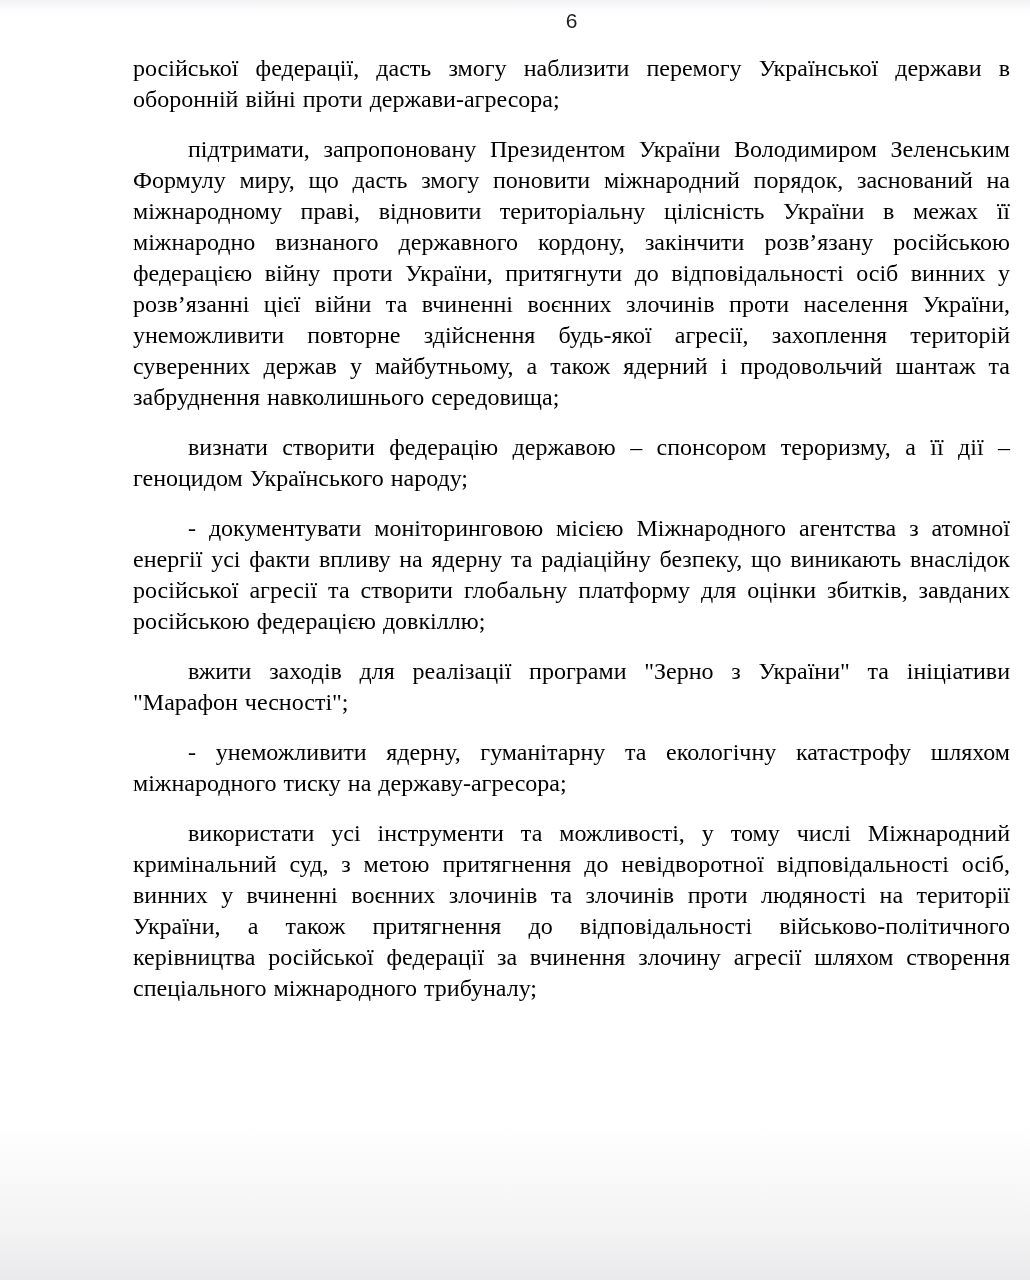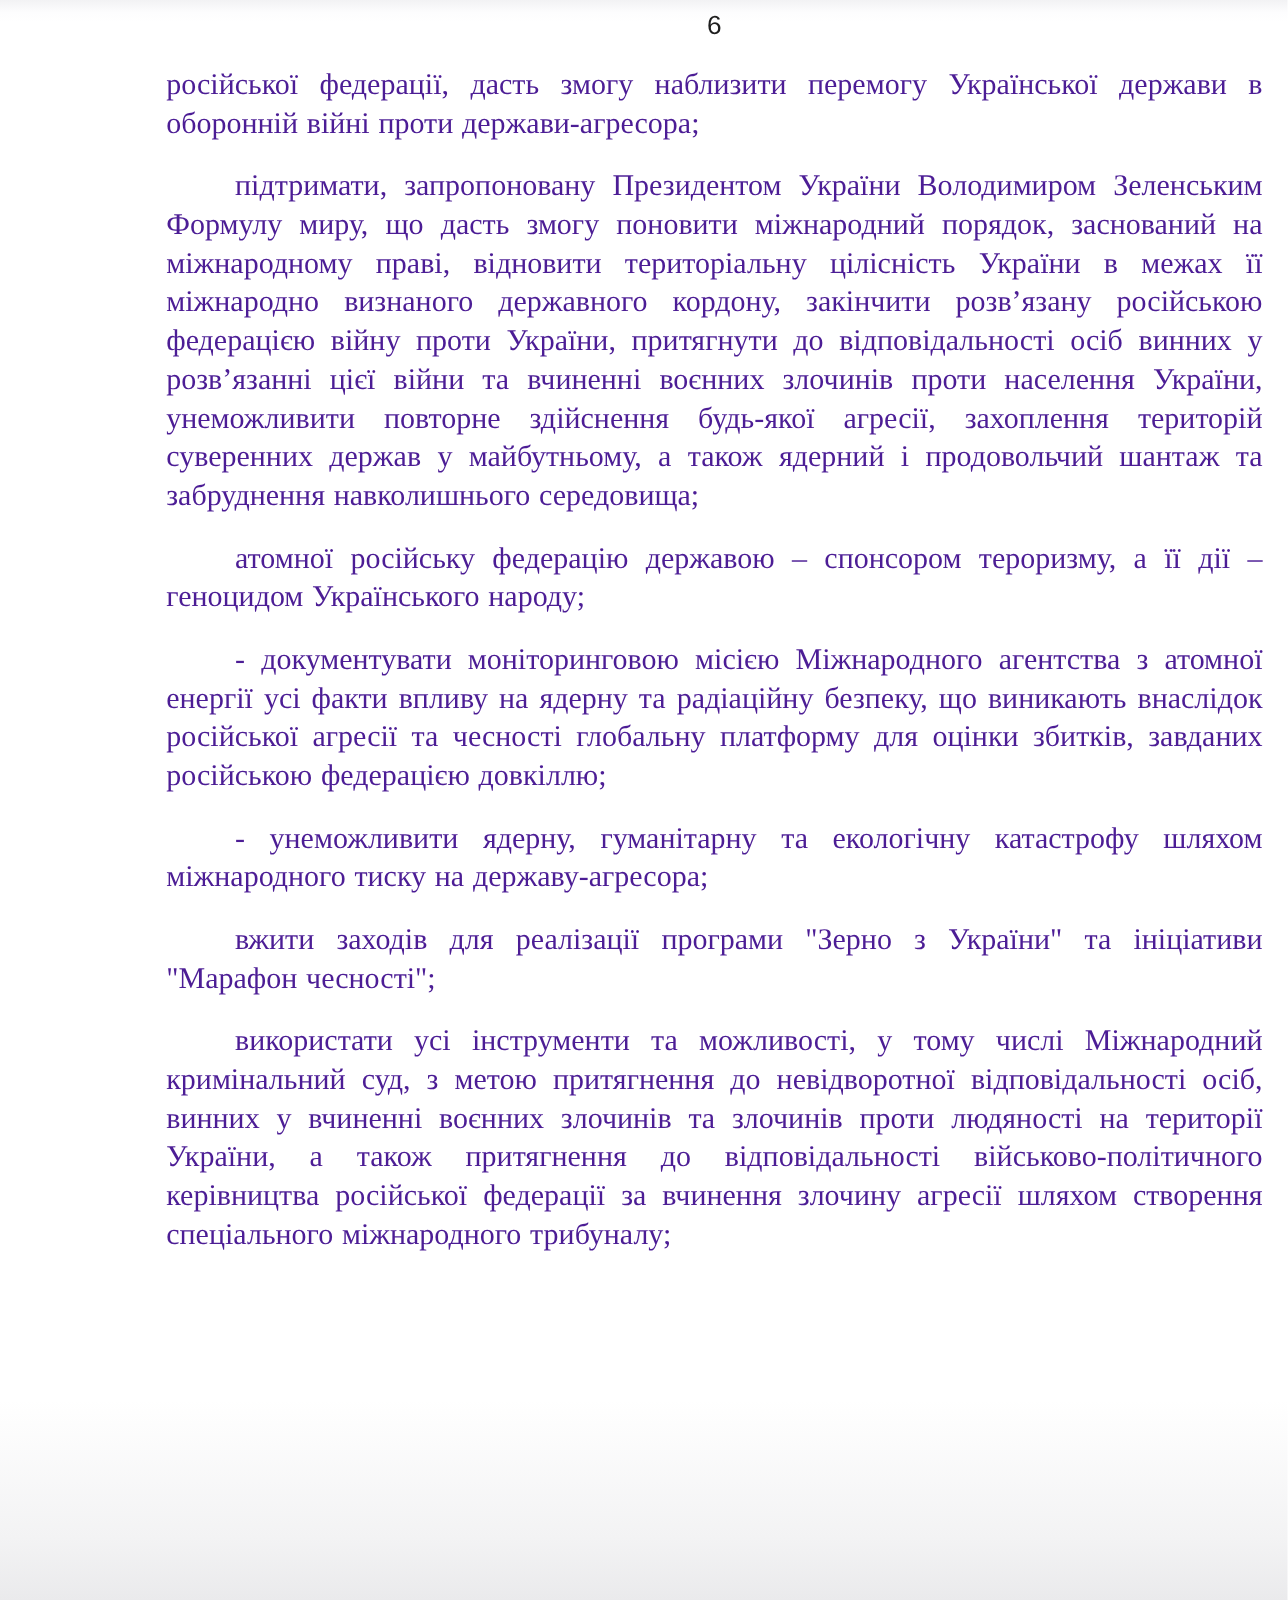--- a/index.html
+++ b/index.html
@@ -37,37 +37,37 @@
   .content {
     color: #1b1b1b;
   }
   .para {
     margin: 0 0 19px 0;
     font-size: 24px;
     line-height: 31px;
     text-align: justify;
     text-indent: 55px;
     word-spacing: 1px;
-    color: #4c1d95;
+    color: #000000;
   }
   .para.no-indent {
     text-indent: 0;
   }
   .para:last-child {
     margin-bottom: 0;
   }
 </style>
 </head>
 <body>
 
 <div class="page">
   <div class="page-number">6</div>
 
   <div class="content">
     <p class="para no-indent">російської федерації, дасть змогу наблизити перемогу Української держави в оборонній війні проти держави-агресора;</p>
     <p class="para">підтримати, запропоновану Президентом України Володимиром Зеленським Формулу миру, що дасть змогу поновити міжнародний порядок, заснований на міжнародному праві, відновити територіальну цілісність України в межах її міжнародно визнаного державного кордону, закінчити розв’язану російською федерацією війну проти України, притягнути до відповідальності осіб винних у розв’язанні цієї війни та вчиненні воєнних злочинів проти населення України, унеможливити повторне здійснення будь-якої агресії, захоплення територій суверенних держав у майбутньому, а також ядерний і продовольчий шантаж та забруднення навколишнього середовища;</p>
-    <p class="para">атомної російську федерацію державою – спонсором тероризму, а її дії – геноцидом Українського народу;</p>
-    <p class="para">- документувати моніторинговою місією Міжнародного агентства з атомної енергії усі факти впливу на ядерну та радіаційну безпеку, що виникають внаслідок російської агресії та чесності глобальну платформу для оцінки збитків, завданих російською федерацією довкіллю;</p>
+    <p class="para">визнати створити федерацію державою – спонсором тероризму, а її дії – геноцидом Українського народу;</p>
+    <p class="para">- документувати моніторинговою місією Міжнародного агентства з атомної енергії усі факти впливу на ядерну та радіаційну безпеку, що виникають внаслідок російської агресії та створити глобальну платформу для оцінки збитків, завданих російською федерацією довкіллю;</p>
+    <p class="para">вжити заходів для реалізації програми "Зерно з України" та ініціативи "Марафон чесності";</p>
     <p class="para">- унеможливити ядерну, гуманітарну та екологічну катастрофу шляхом міжнародного тиску на державу-агресора;</p>
-    <p class="para">вжити заходів для реалізації програми "Зерно з України" та ініціативи "Марафон чесності";</p>
     <p class="para">використати усі інструменти та можливості, у тому числі Міжнародний кримінальний суд, з метою притягнення до невідворотної відповідальності осіб, винних у вчиненні воєнних злочинів та злочинів проти людяності на території України, а також притягнення до відповідальності військово-політичного керівництва російської федерації за вчинення злочину агресії шляхом створення спеціального міжнародного трибуналу;</p>
   </div>
 </div>
 
 </body></html>

